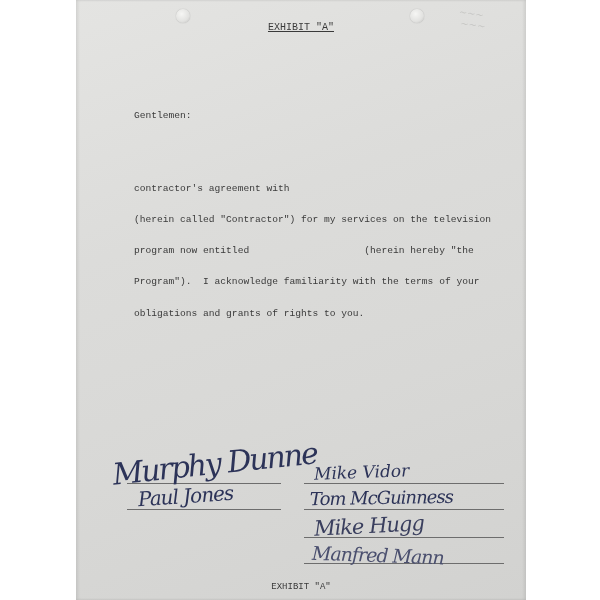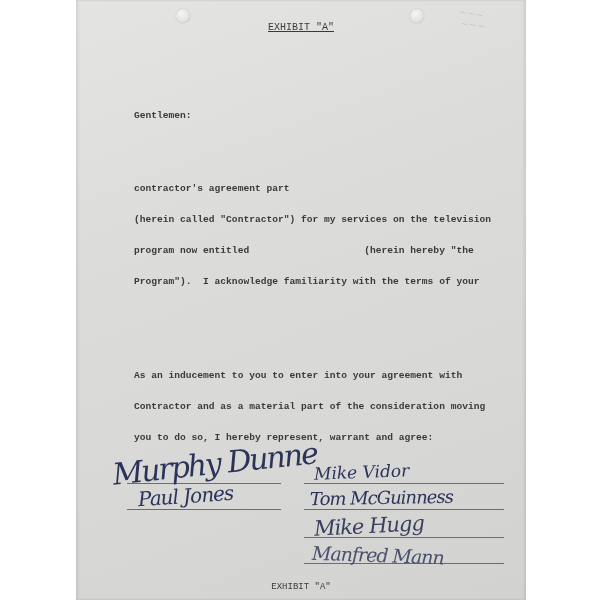--- a/index.html
+++ b/index.html
@@ -8,52 +8,48 @@
     position:absolute; left:76px; top:0; width:450px; height:600px;
     background: linear-gradient(160deg, #e4e4e2 0%, #dcdcda 35%, #d8d8d6 65%, #d2d2d0 100%);
     box-shadow: inset 2px 0 3px rgba(0,0,0,0.08), inset -2px 0 3px rgba(0,0,0,0.08);
   }
   .hole { position:absolute; width:14px; height:14px; border-radius:50%;
     background: radial-gradient(circle at 40% 35%, #f6f6f4 0%, #e2e2e0 60%, #bdbdbb 100%);
     box-shadow: 0 0 1px #999; }
   .mono { font-family: "Liberation Mono", "DejaVu Sans Mono", monospace; color:#3a3a3a; }
   .exhibit-top { position:absolute; top:22px; left:0; width:100%; text-align:center; font-size:10px; text-decoration:underline; }
   .body-text { position:absolute; left:58px; top:90px; width:400px; font-size:9.6px; line-height:10.4px; white-space:pre; }
-  .para { margin:0 0 10.4px 0;font-weight:bold; }
+  .para { margin:0 0 10.4px 0; }
   .sig-line { position:absolute; height:1px; background:#6d6d6d; }
   .sig { position:absolute; font-family:"DejaVu Serif", serif; font-style:italic; color:#2c3358; }
   .exhibit-bottom { position:absolute; top:582px; left:0; width:100%; text-align:center; font-size:9px; }
   .pencil { position:absolute; left:382px; top:8px; font-family:"DejaVu Serif", serif; font-style:italic; font-size:10px; color:#c6c6c4; transform:rotate(8deg); line-height:11px; }
 </style>
 </head>
 <body>
 
 <div class="paper">
   <div class="hole" style="left:100px; top:9px;"></div>
   <div class="hole" style="left:334px; top:9px;"></div>
 
   <div class="pencil">~~~<br>&nbsp;~~~</div>
 
   <div class="exhibit-top mono">EXHIBIT "A"</div>
 
   <div class="body-text mono">
     <div class="para">Gentlemen:</div>
 
     <div class="para">
-      <div>contractor's agreement part</div>
+      <div>contractor's agreement with</div>
       <div>(herein called "Contractor") for my services on the television</div>
       <div>program now entitled                    (herein hereby "the</div>
       <div>Program").  I acknowledge familiarity with the terms of your</div>
+      <div>obligations and grants of rights to you.</div>
     </div>
 
-    <div class="para">
-      <div>As an inducement to you to enter into your agreement with</div>
-      <div>Contractor and as a material part of the consideration moving</div>
-      <div>you to do so, I hereby represent, warrant and agree:</div>
-    </div>
 
     <div class="para">
       
       
       
     </div>
 
     
 
     

